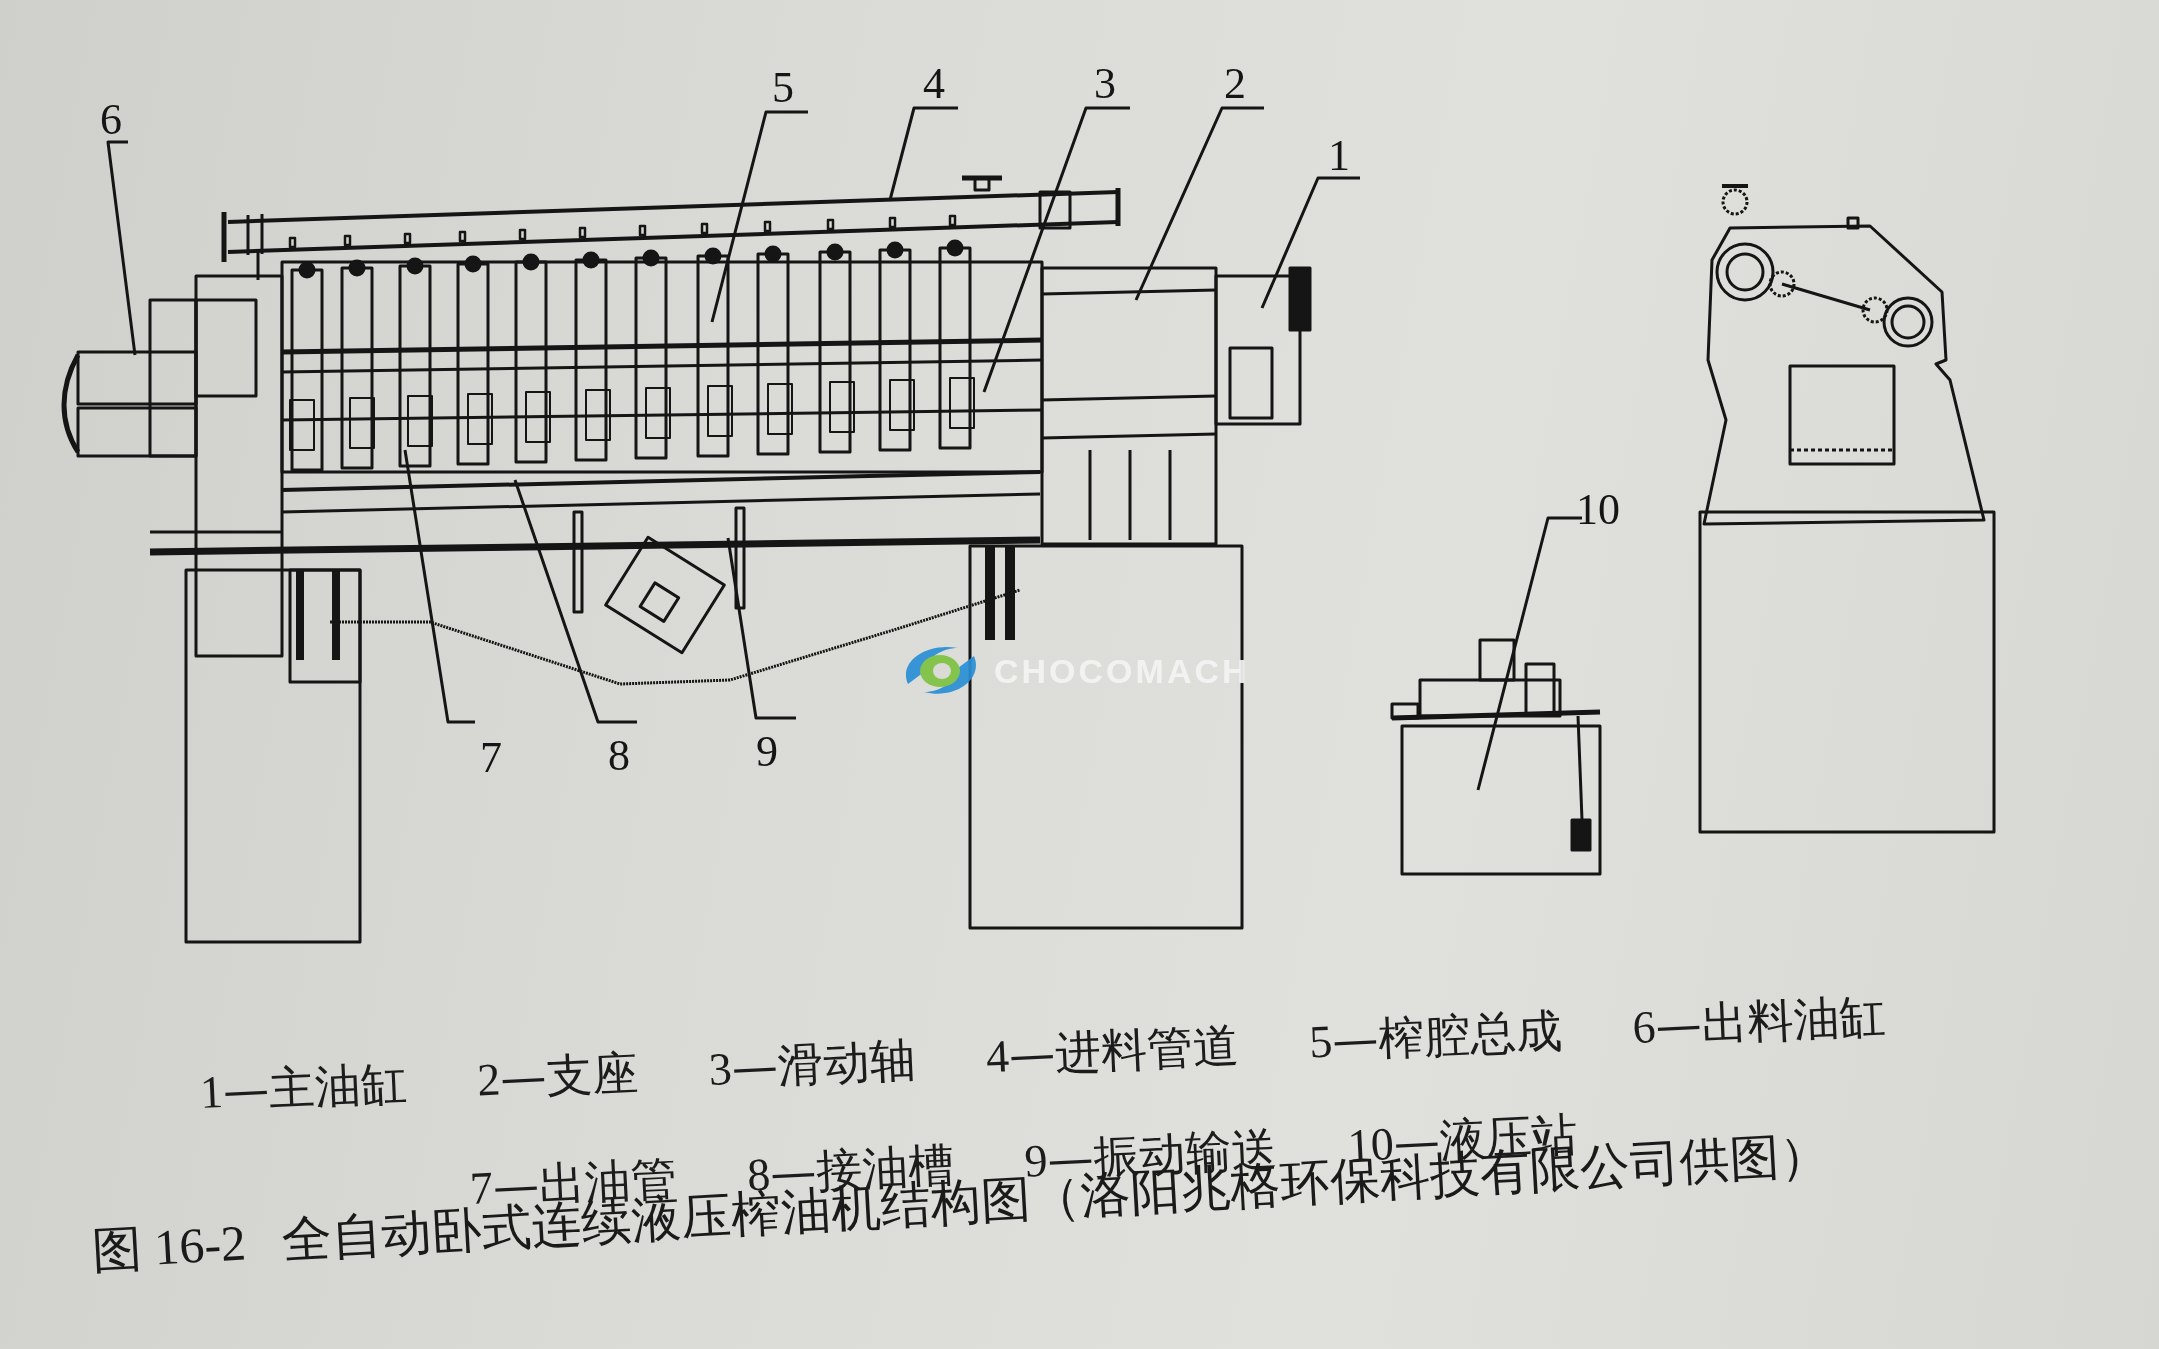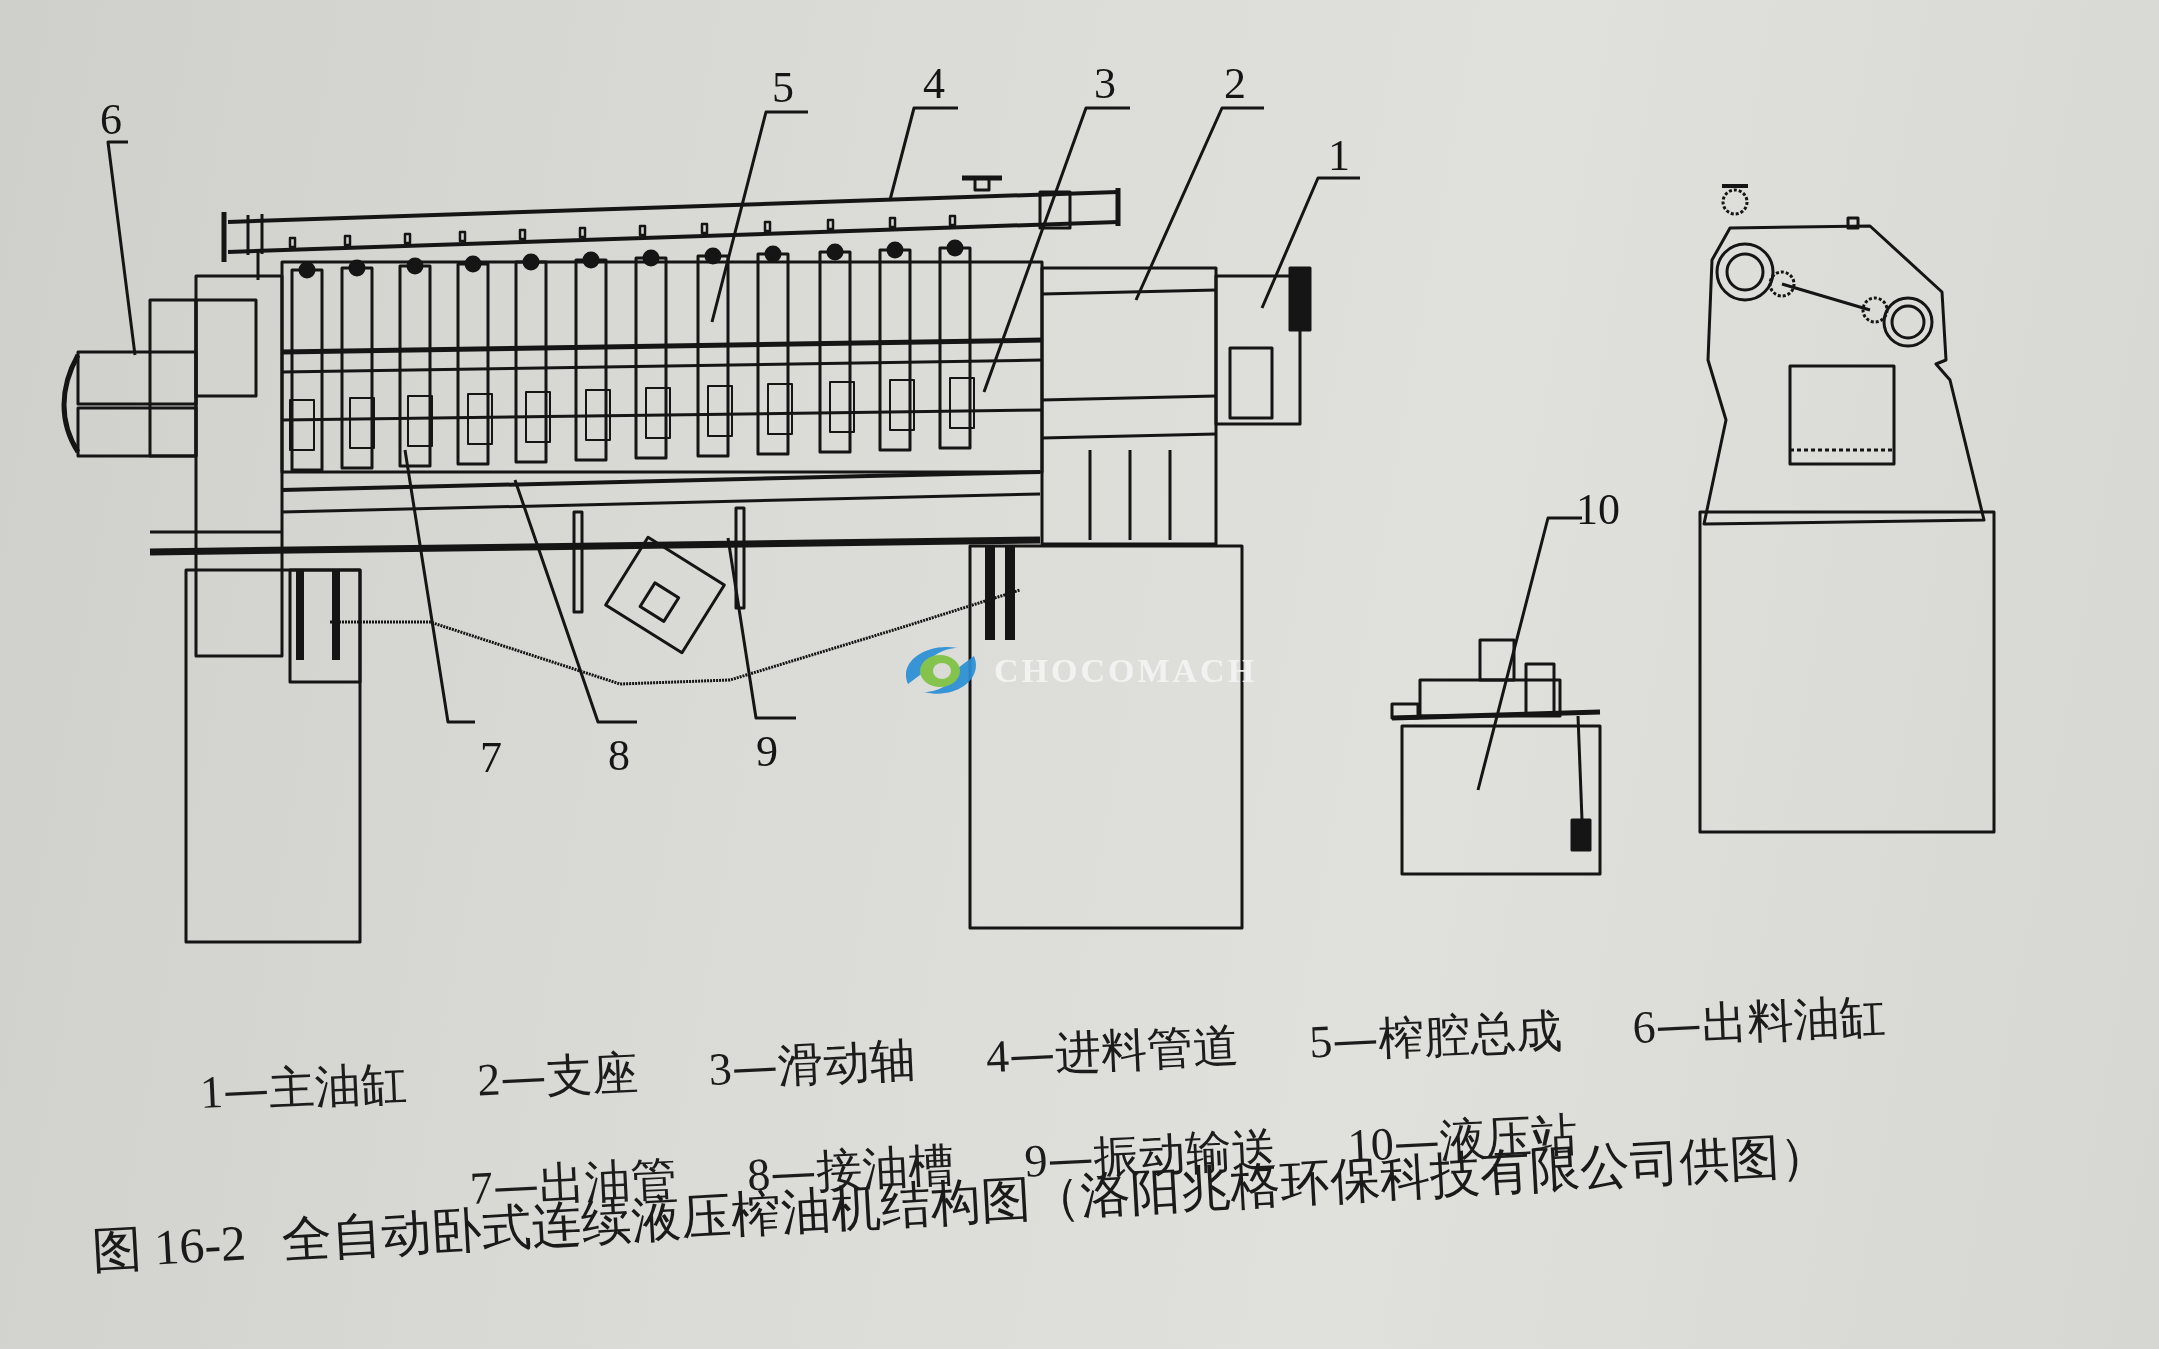--- a/index.html
+++ b/index.html
@@ -25,21 +25,21 @@
     position:absolute;left:92px;top:1218px;white-space:nowrap;
     font-family:"DejaVu Sans","Liberation Sans",sans-serif;font-size:50px;color:#1a1a1a;
     transform:rotate(-3.2deg);transform-origin:left center;
   }
   .caption .fig-num{font-family:"Liberation Serif","DejaVu Serif",serif;margin-right:36px;}
   .watermark{
     position:absolute;left:902px;top:640px;display:flex;align-items:center;gap:14px;
     opacity:0.92;
   }
   .watermark-text{
-    font-family:Liberation Serif, serif;font-weight:bold;
+    font-family:Liberation Sans, sans-serif;font-weight:bold;
     font-size:34px;letter-spacing:3px;color:#f4f4f4;
   }
 </style>
 </head>
 <body>
 
 <div class="page">
 
   <svg class="diagram" viewBox="0 0 2159 1349" xmlns="http://www.w3.org/2000/svg">
     <g stroke="#151515" fill="none" stroke-width="3" stroke-linejoin="round">

